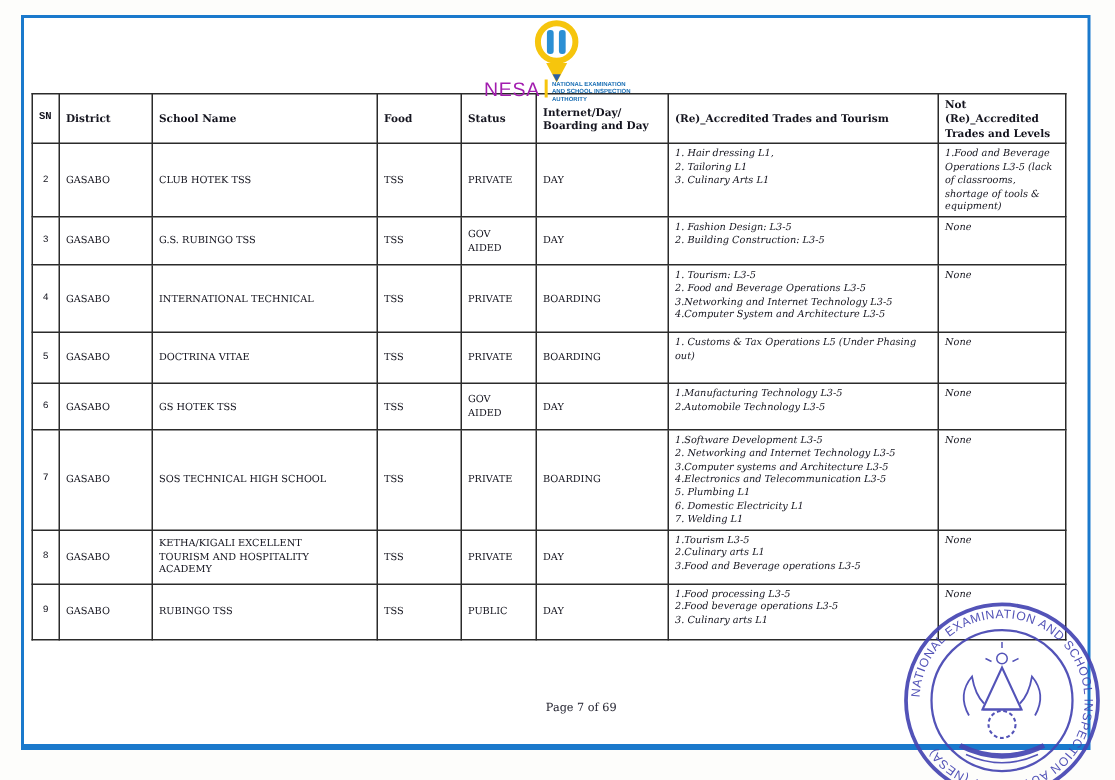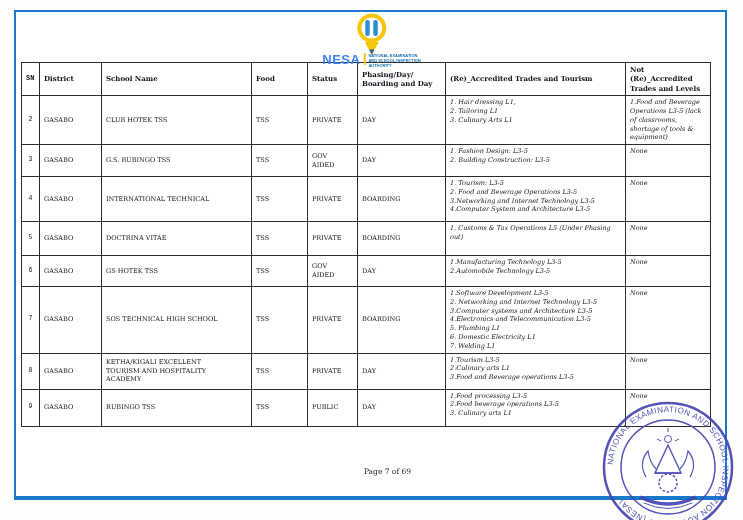--- a/index.html
+++ b/index.html
@@ -14,22 +14,22 @@
     border:2px solid #1a79cc;border-bottom-width:4px;
     box-sizing:border-box;background:#fff;
   }
   
   .logo{
     position:absolute;top:13px;left:50%;transform:translateX(-50%);
     display:flex;flex-direction:column;align-items:center;z-index:3;
   }
   .logo-text-row{display:flex;align-items:flex-start;gap:3px;margin-top:-4px;}
   .brand{
-    font-family:"Liberation Sans",sans-serif;font-weight:bold;
-    font-size:13px;color:#3b82f6;letter-spacing:.5px;line-height:1;
+    font-family:"Liberation Sans",sans-serif;font-weight:normal;
+    font-size:13px;color:#a21caf;letter-spacing:.5px;line-height:1;
   }
   .brand-sep{width:2px;height:12px;background:#f6c50d;}
   .tagline{
     font-family:"Liberation Sans",sans-serif;font-size:4px;line-height:1.25;
     color:#1a6fb5;font-weight:bold;white-space:pre-line;text-transform:uppercase;
   }
   
   table.data{
     position:absolute;left:21px;top:62px;width:689px;
     border-collapse:collapse;table-layout:fixed;
@@ -86,21 +86,21 @@
       <col style="width:180px">
       <col style="width:85px">
   </colgroup>
   <tbody>
       <tr style="height:26px">
     <th class="c-sn">SN</th>
     <th>District</th>
     <th>School Name</th>
     <th>Food</th>
     <th>Status</th>
-    <th>Phasing/Day/
+    <th>Internet/Day/
 Boarding and Day</th>
     <th>(Re)_Accredited Trades and Tourism</th>
     <th>Not (Re)_Accredited
 Trades and Levels</th>
   </tr>
 
   <tr style="height:41px">
     <td class="c-sn">2</td>
     <td>GASABO</td>
     <td>CLUB HOTEK TSS</td>

